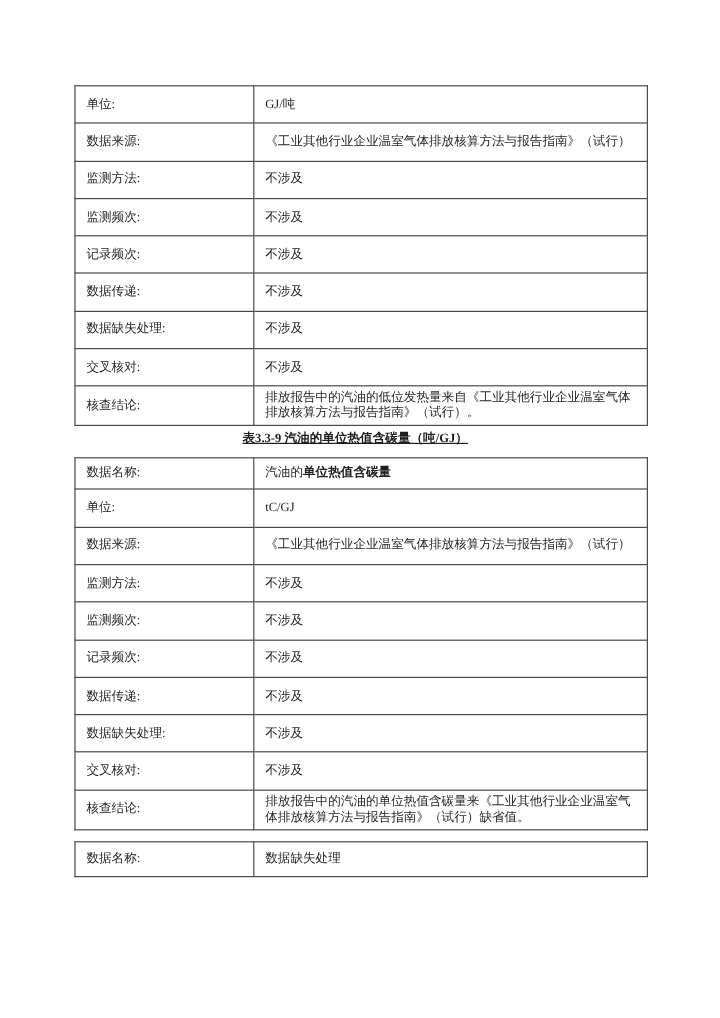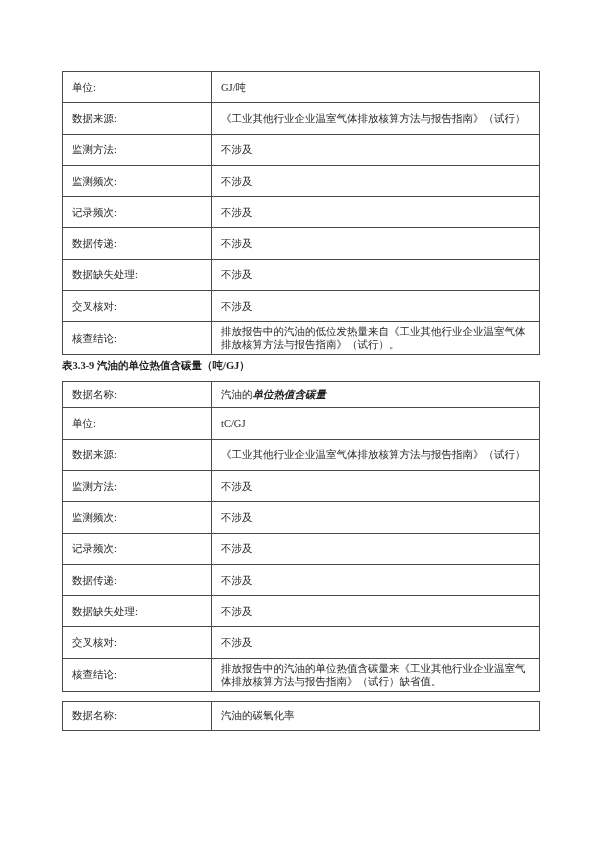--- a/index.html
+++ b/index.html
@@ -39,30 +39,31 @@
     line-height: 13px;
     overflow: hidden;
   }
   td.lbl { width: 132px; }
   td.val { width: 311px; }
   tr.r    { height: 31.3px; }
   tr.tall { height: 33px; margin-left: 40px; }
   tr.short{ height: 26px; }
   tr.t3   { height: 29px; }
   .caption {
-    text-align: left;
+    text-align: center;
     font-weight: bold;
     font-size: 10.5px;
     line-height: 14px;
+    text-decoration: underline;
   }
   .cap1 { margin-top: 4px; }
   .cap2 { margin-top: 4px; }
   .gap-t2 { height: 8px; }
   .gap-t3 { height: 9px; }
-  .boldpart { font-weight: bold; font-style: italic; }
+  .boldpart { font-weight: bold; }
   .pageno {
     margin-top: 9px;
     text-align: center;
     font-size: 10px;
     color: #2a2a2a;
   }
 </style>
 </head>
 <body>
 
@@ -157,20 +158,20 @@
         </tr>
       </tbody>
     </table>
 
     <div class="gap-t3"></div>
 
     <table class="dtable">
       <tbody>
         <tr class="t3">
           <td class="lbl"><span>数据名称:</span></td>
-          <td class="val"><span>汽油的碳氧化率</span></td>
+          <td class="val"><span>数据缺失处理</span></td>
         </tr>
       </tbody>
     </table>
 
 
   </div>
 </div>
 
 </body></html>

